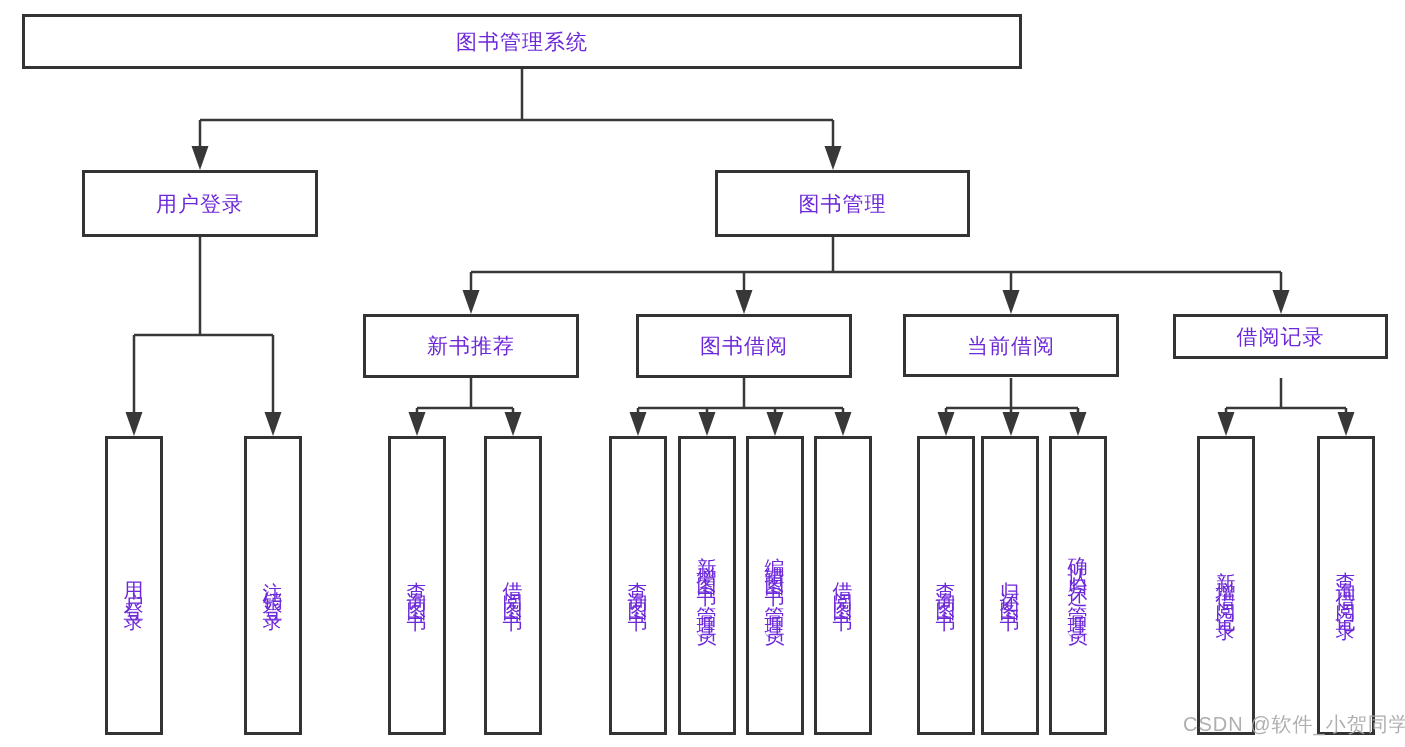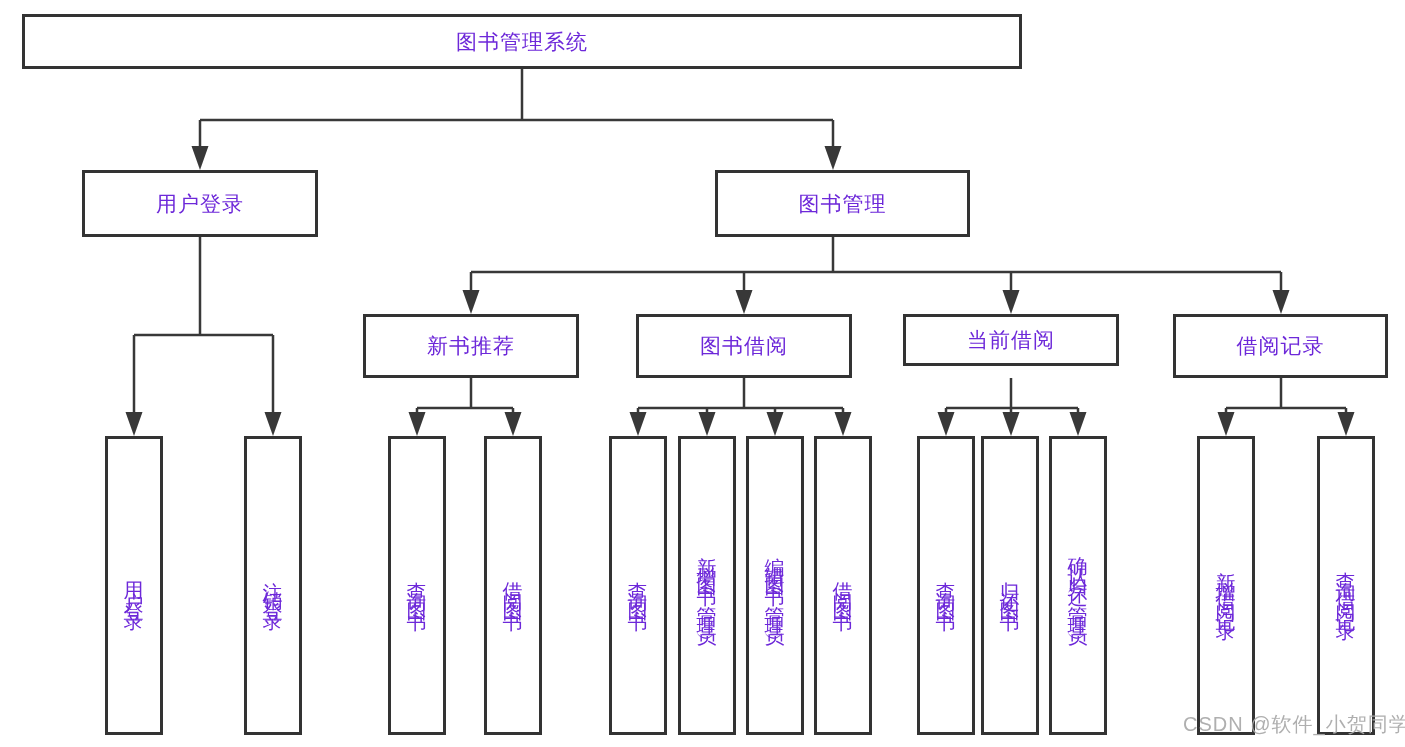--- a/index.html
+++ b/index.html
@@ -106,24 +106,24 @@
   <div class="node h" style="left:715px; top:170px; width:255px; height:67px;">
     <span>图书管理</span>
   </div>
 
   <div class="node h" style="left:636px; top:314px; width:216px; height:64px;">
     <span>图书借阅</span>
   </div>
   <div class="node h" style="left:363px; top:314px; width:216px; height:64px;">
     <span>新书推荐</span>
   </div>
-  <div class="node h" style="left:903px; top:314px; width:216px; height:52px;">
+  <div class="node h" style="left:903px; top:314px; width:216px; height:63px;">
     <span>当前借阅</span>
   </div>
-  <div class="node h" style="left:1173px; top:314px; width:215px; height:64px;">
+  <div class="node h" style="left:1173px; top:314px; width:215px; height:45px;">
     <span>借阅记录</span>
   </div>
 
   <div class="node v" style="left:105px; top:436px; width:58px; height:299px;">
     <span>用户登录</span>
   </div>
   <div class="node v" style="left:244px; top:436px; width:58px; height:299px;">
     <span>注销登录</span>
   </div>
 

